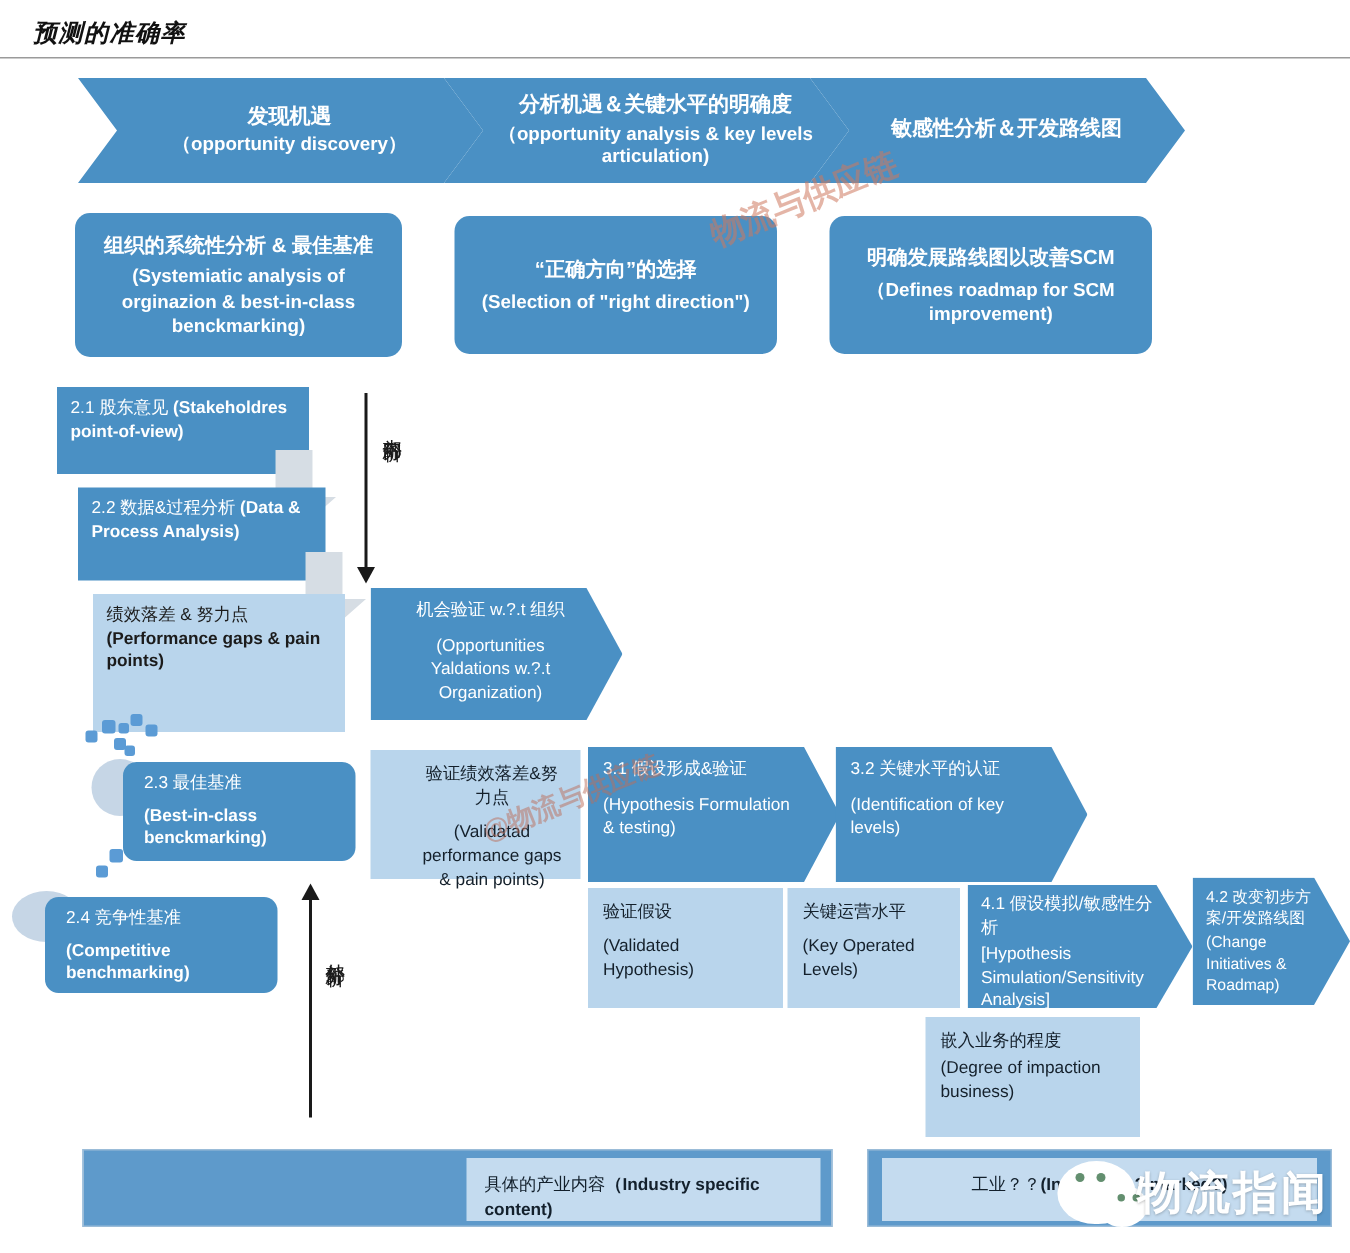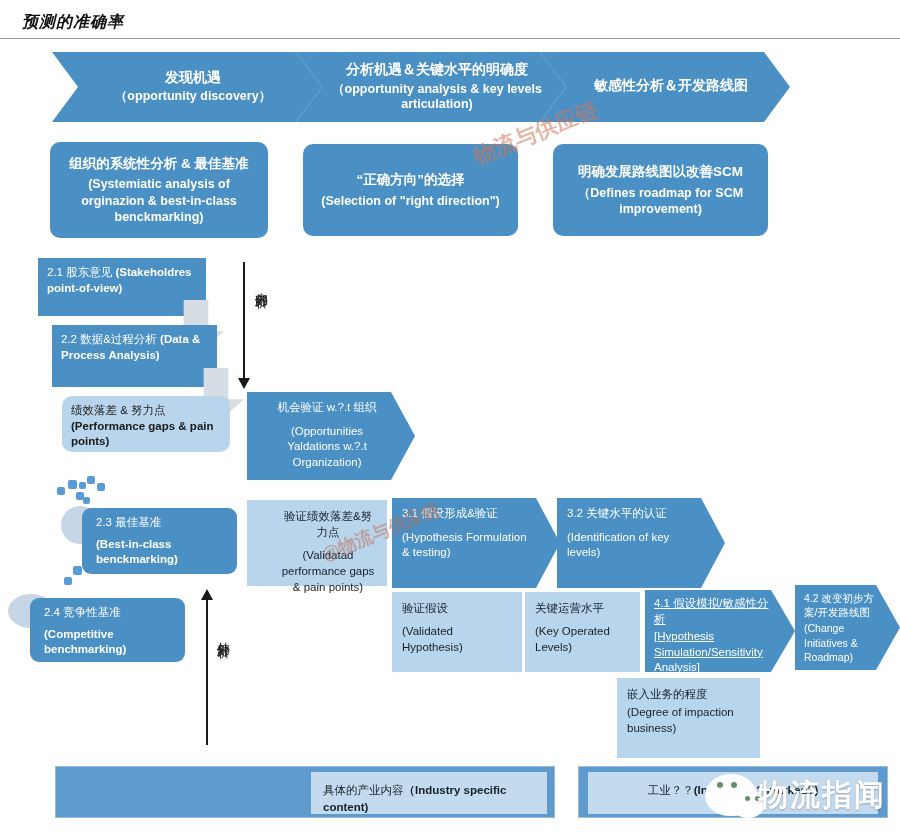--- a/index.html
+++ b/index.html
@@ -254,21 +254,21 @@
     <span class="en">(Stakeholdres point-of-view)</span>
   </div>
   <div class="abs fatarrow" style="left:168px; top:300px; width:56px; height:56px;"></div>
 
   <div class="abs sbox" style="left:52px; top:325px; width:165px; height:62px;">
     <span class="cn">2.2 数据&amp;过程分析</span>
     <span class="en">(Data &amp; Process Analysis)</span>
   </div>
   <div class="abs fatarrow" style="left:188px; top:368px; width:56px; height:56px;"></div>
 
-  <div class="abs sbox light" style="left:62px; top:396px; width:168px; height:56px;border-radius:10px;">
+  <div class="abs sbox light" style="left:62px; top:396px; width:168px; height:92px;">
     <span class="cn">绩效落差 &amp; 努力点</span>
     <span class="en">(Performance gaps &amp; pain points)</span>
   </div>
 
   <div class="abs dot" style="left:57px; top:487px; width:8px; height:8px;"></div>
   <div class="abs dot" style="left:68px; top:480px; width:9px; height:9px;"></div>
   <div class="abs dot" style="left:79px; top:482px; width:7px; height:7px;"></div>
   <div class="abs dot" style="left:76px; top:492px; width:8px; height:8px;"></div>
   <div class="abs dot" style="left:87px; top:476px; width:8px; height:8px;"></div>
   <div class="abs dot" style="left:97px; top:483px; width:8px; height:8px;"></div>
@@ -306,21 +306,21 @@
   </div>
 
   <div class="abs lbox" style="left:392px; top:592px; width:130px; height:80px;">
     <span class="cn">验证假设</span>
     <span class="en">(Validated Hypothesis)</span>
   </div>
   <div class="abs lbox" style="left:525px; top:592px; width:115px; height:80px;">
     <span class="cn">关键运营水平</span>
     <span class="en">(Key Operated Levels)</span>
   </div>
-  <div class="abs cblock" style="left:645px; top:590px; width:150px; height:82px; padding:6px 24px 6px 9px;text-decoration:underline;">
+  <div class="abs cblock" style="left:645px; top:590px; width:150px; height:82px; padding:6px 24px 6px 9px;">
     <span class="cn">4.1 假设模拟/敏感性分析</span>
     <span class="en" style="margin-top:2px;">[Hypothesis Simulation/Sensitivity Analysis]</span>
   </div>
   <div class="abs cblock" style="left:795px; top:585px; width:105px; height:85px; padding:6px 22px 6px 9px; font-size:10.5px;">
     <span class="cn">4.2 改变初步方案/开发路线图</span>
     <span class="en" style="margin-top:2px;">(Change Initiatives &amp; Roadmap)</span>
   </div>
 
   <div class="abs lbox" style="left:617px; top:678px; width:143px; height:80px;">
     <span class="cn">嵌入业务的程度</span>

